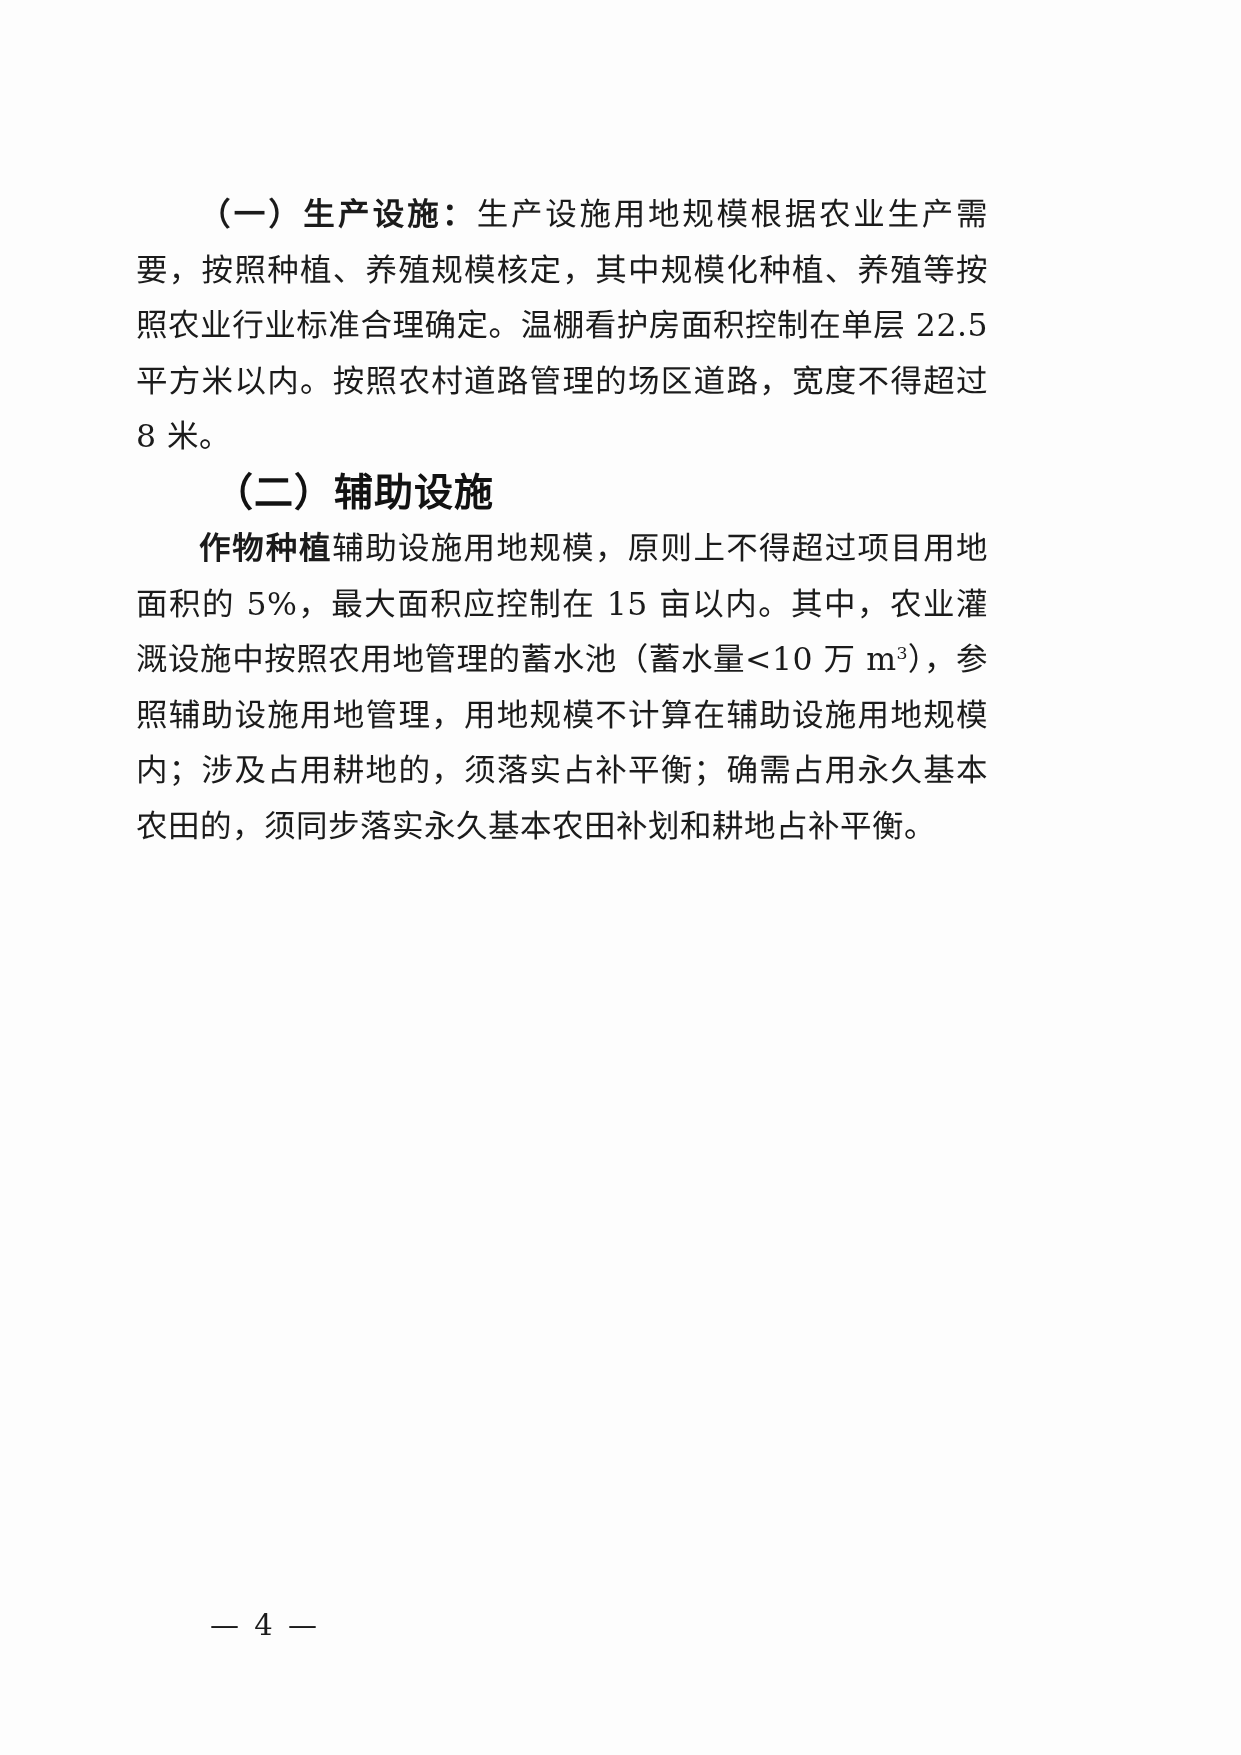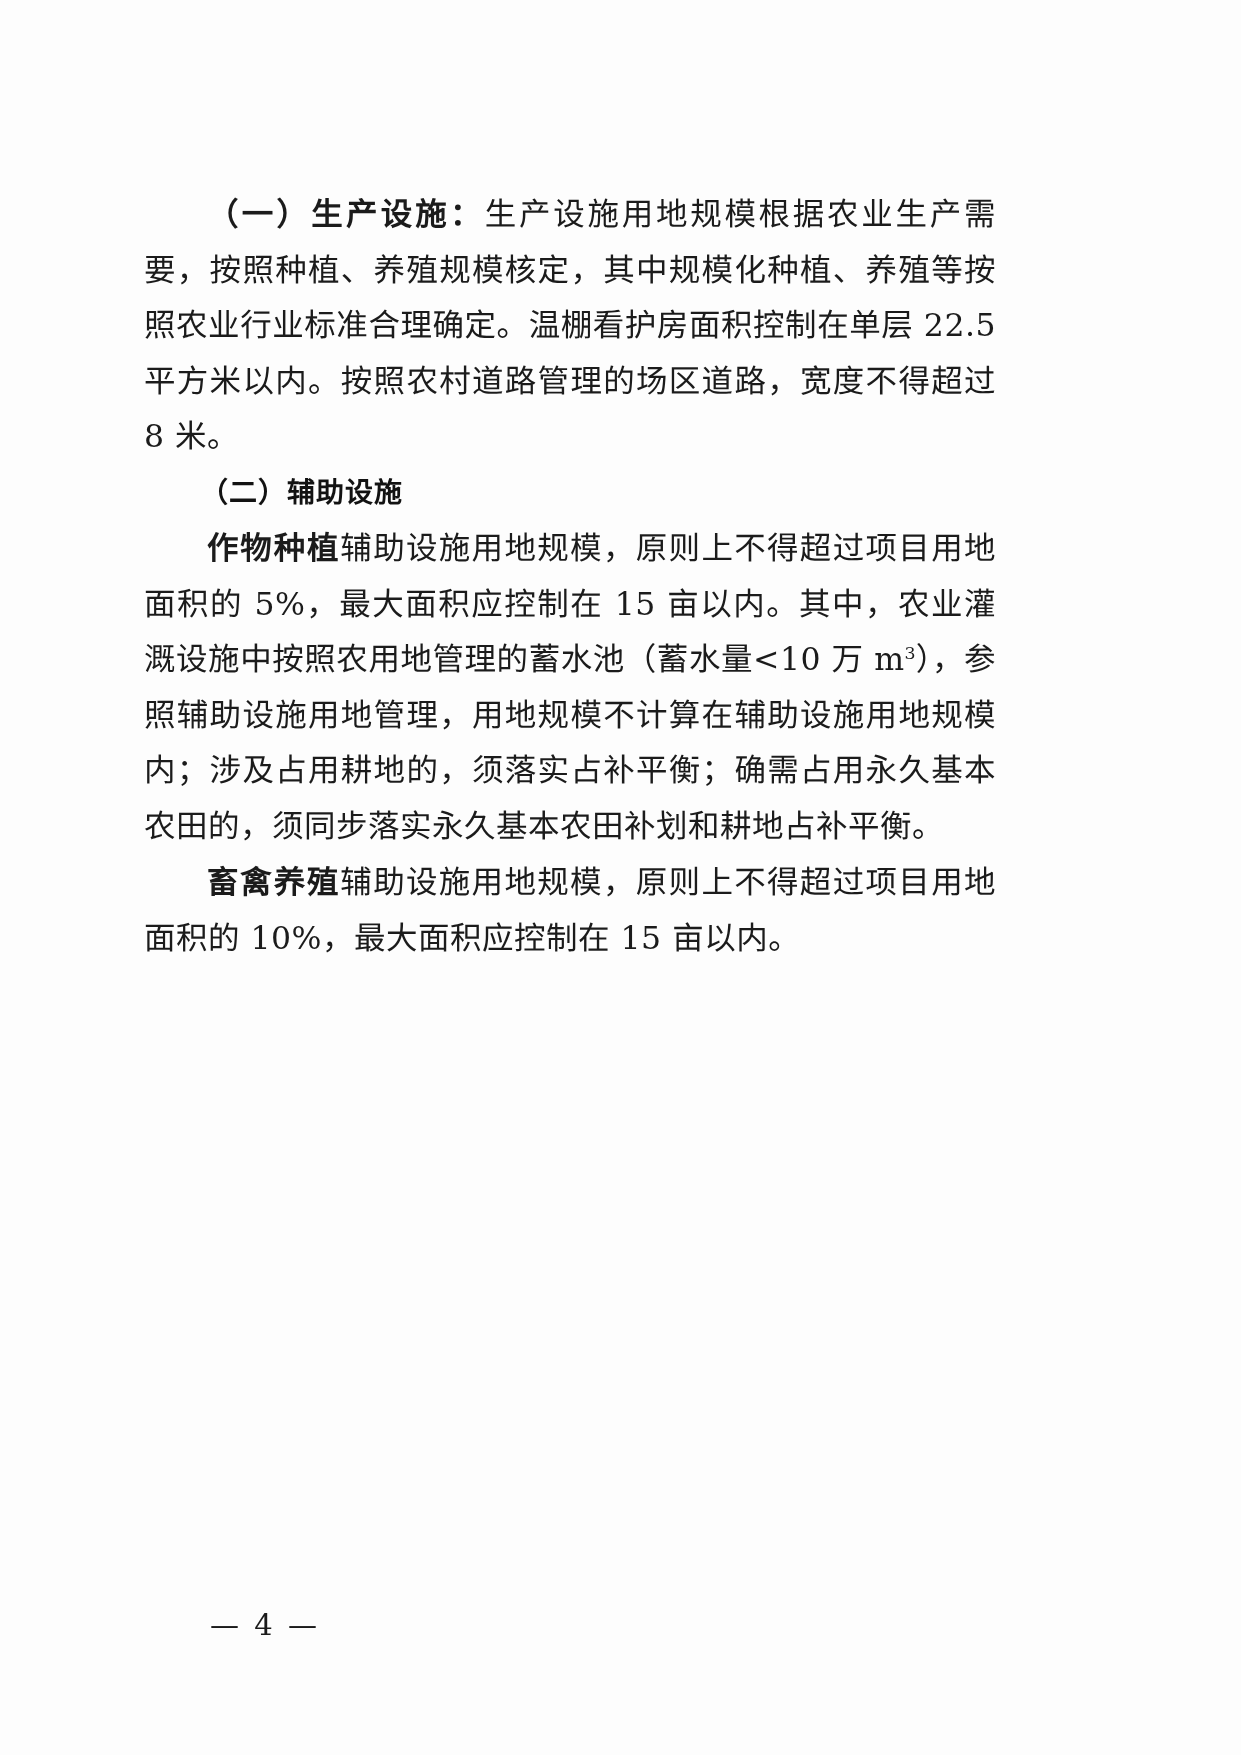--- a/index.html
+++ b/index.html
@@ -15,21 +15,21 @@
     position: relative;
     width: 1241px;
     height: 1755px;
     margin: 0 auto;
     background: #fdfdfd;
     overflow: hidden;
     box-sizing: border-box;
   }
   .content {
     position: absolute;
-    left: 144px;
+    left: 136px;
     top: 186px;
     width: 852px;
   }
   
   .para {
     font-family: "DejaVu Serif", "Liberation Serif", serif;
     font-size: 31.5px;
     line-height: 55.5px;
     color: #1b1b1b;
     text-align: justify;
@@ -41,21 +41,21 @@
     -webkit-font-smoothing: antialiased;
   }
   
   .lead {
     font-weight: bold;
     letter-spacing: 1px;
   }
   
   .heading {
     font-family: "DejaVu Serif", "Liberation Serif", serif;
-    font-size: 28px;
+    font-size: 39px;
     line-height: 55.5px;
     font-weight: bold;
     color: #121212;
     text-indent: 2em;
     margin: 0;
     letter-spacing: 1px;
   }
   
   sup.exp {
     font-size: 0.55em;
@@ -81,21 +81,20 @@
 <div class="page">
 
   <div class="content">
 
     <p class="para"><span class="lead">（一）生产设施：</span><span>生产设施用地规模根据农业生产需要，按照种植、养殖规模核定，其中规模化种植、养殖等按照农业行业标准合理确定。温棚看护房面积控制在单层 22.5 平方米以内。按照农村道路管理的场区道路，宽度不得超过 8 米。</span></p>
 
     <p class="heading">（二）辅助设施</p>
 
     <p class="para"><span class="lead">作物种植</span><span>辅助设施用地规模，原则上不得超过项目用地面积的 5%，最大面积应控制在 15 亩以内。其中，农业灌溉设施中按照农用地管理的蓄水池（蓄水量&lt;10 万 m</span><sup class="exp">3</sup><span>），参照辅助设施用地管理，用地规模不计算在辅助设施用地规模内；涉及占用耕地的，须落实占补平衡；确需占用永久基本农田的，须同步落实永久基本农田补划和耕地占补平衡。</span></p>
 
-    <p class="para"><span class="lead">畜禽养殖</span><span>辅助设施用地规模，原则上不得超过项目用地面积的 10%，最大面积应控制在 15 亩以内。</span></p>
 
 
 
   </div>
 
   <div class="footer">— 4 —</div>
 
 </div>
 
 </body></html>

